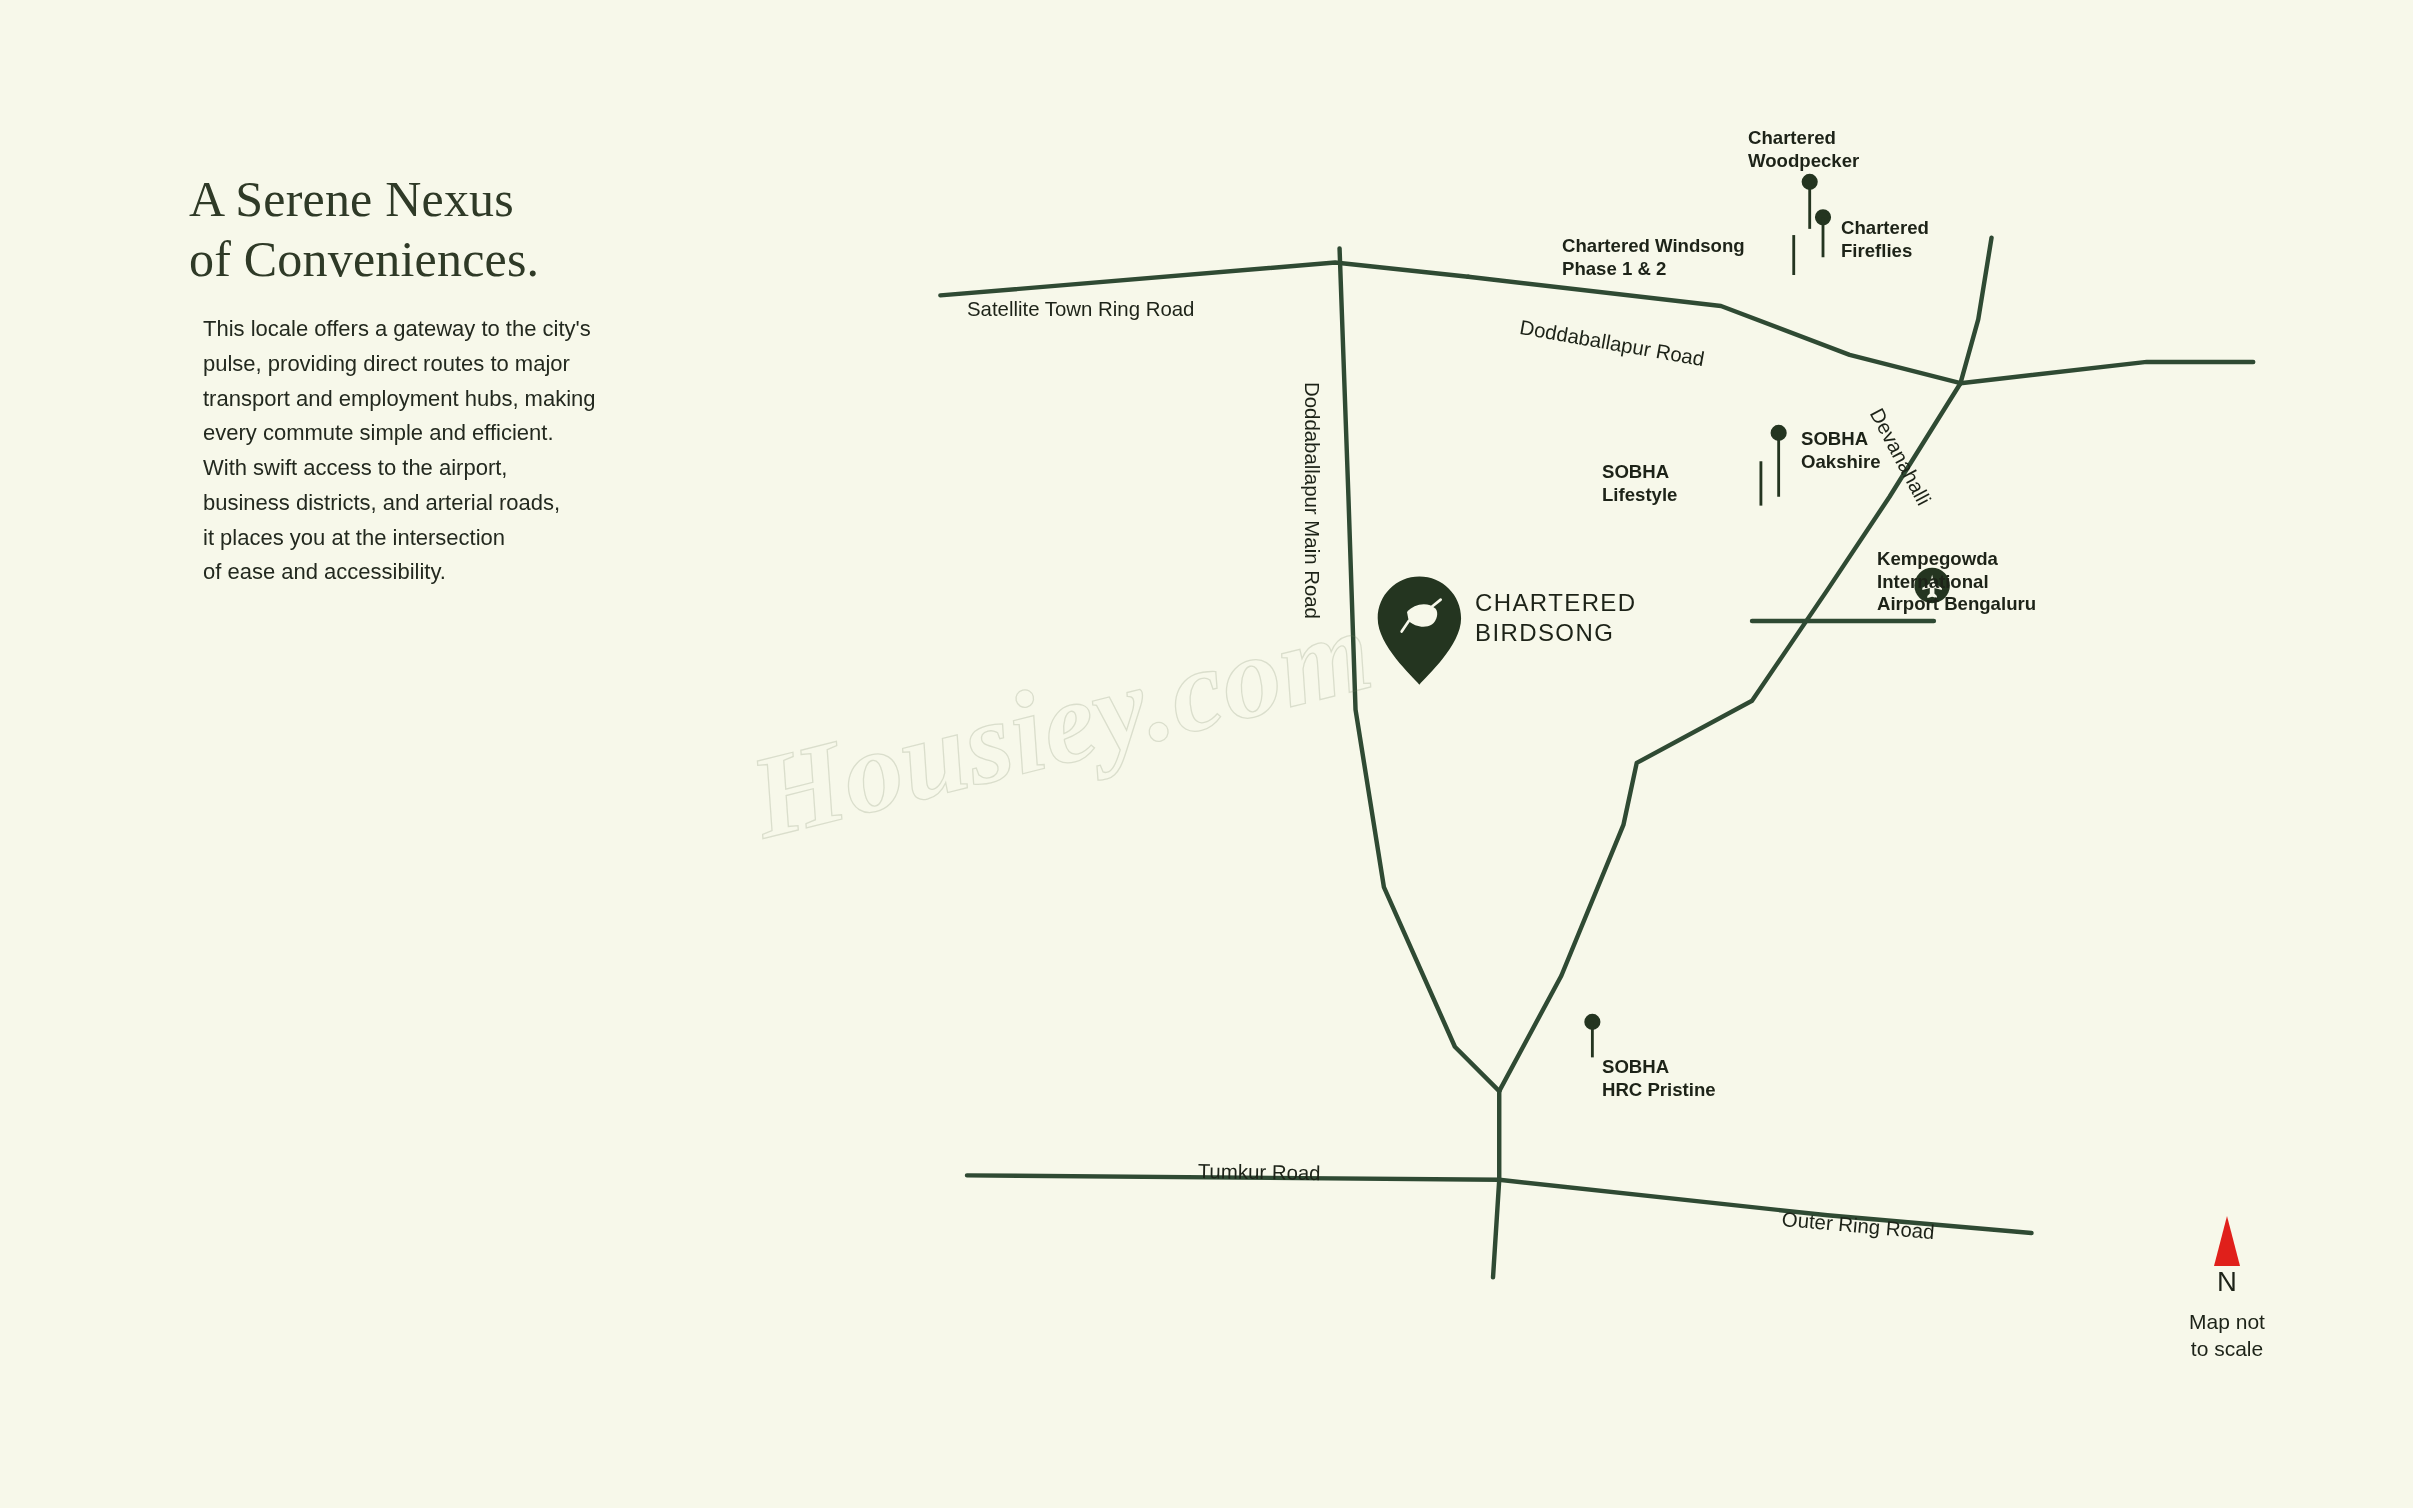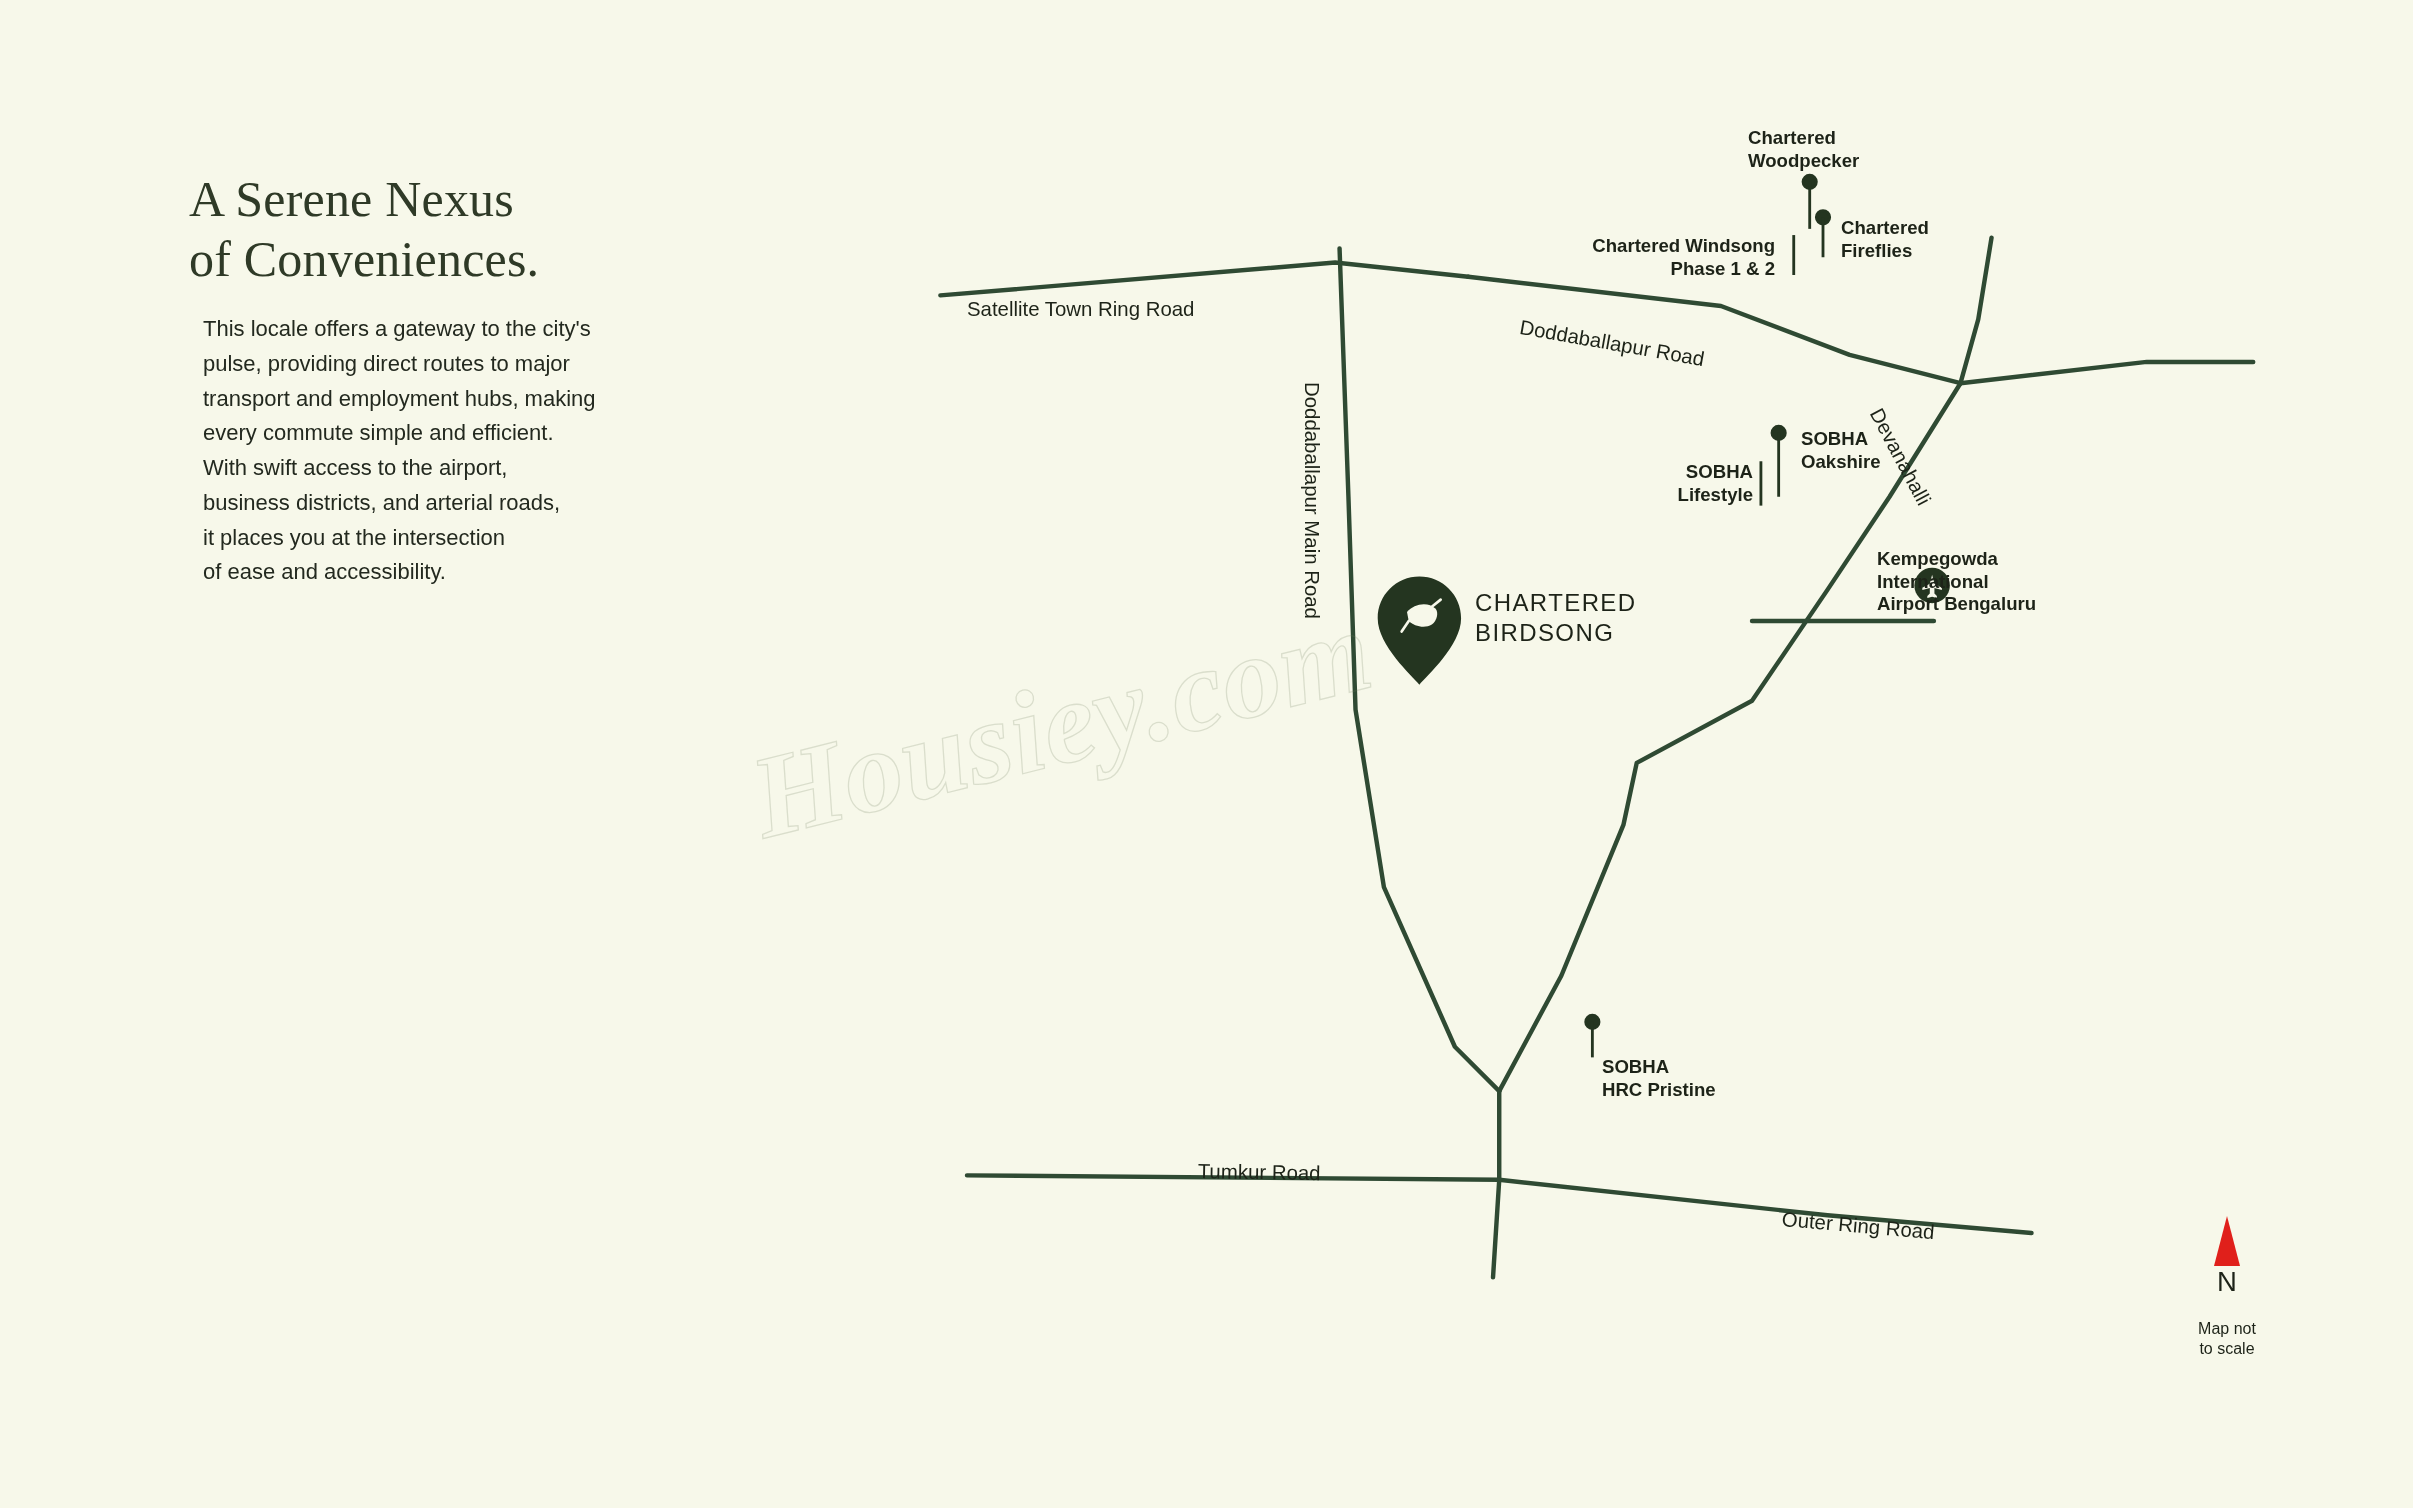--- a/index.html
+++ b/index.html
@@ -64,21 +64,21 @@
   }
   .road-label {
     font-size: 20.4px;
     color: #1d2318;
   }
   .poi-label {
     font-size: 18.6px;
     font-weight: 600;
     color: #1d2318;
   }
-  .poi-label.rightalign { text-align: right; }
+  .poi-label.rightalign { }
 
   .project-label {
     position: absolute;
     font-family: "Liberation Sans", sans-serif;
     font-size: 24px;
     letter-spacing: 1.4px;
     line-height: 1.25;
     color: #1d2318;
     white-space: pre-line;
     font-weight: 400;
@@ -119,23 +119,23 @@
   }
   #compass .n {
     font-family: "Liberation Sans", sans-serif;
     font-size: 27.5px;
     color: #1d2318;
     margin-top: 1.8px;
     line-height: 1;
   }
   #compass .note {
     font-family: "Liberation Sans", sans-serif;
-    font-size: 16px;
-    color: #1d2318;
-    margin-top: 24px;
+    font-size: 21px;
+    color: #1d2318;
+    margin-top: 14px;
     line-height: 1.25;
     white-space: pre-line;
     text-align: center;
   }
 </style>
 </head>
 <body>
 
 <div id="page">
 

